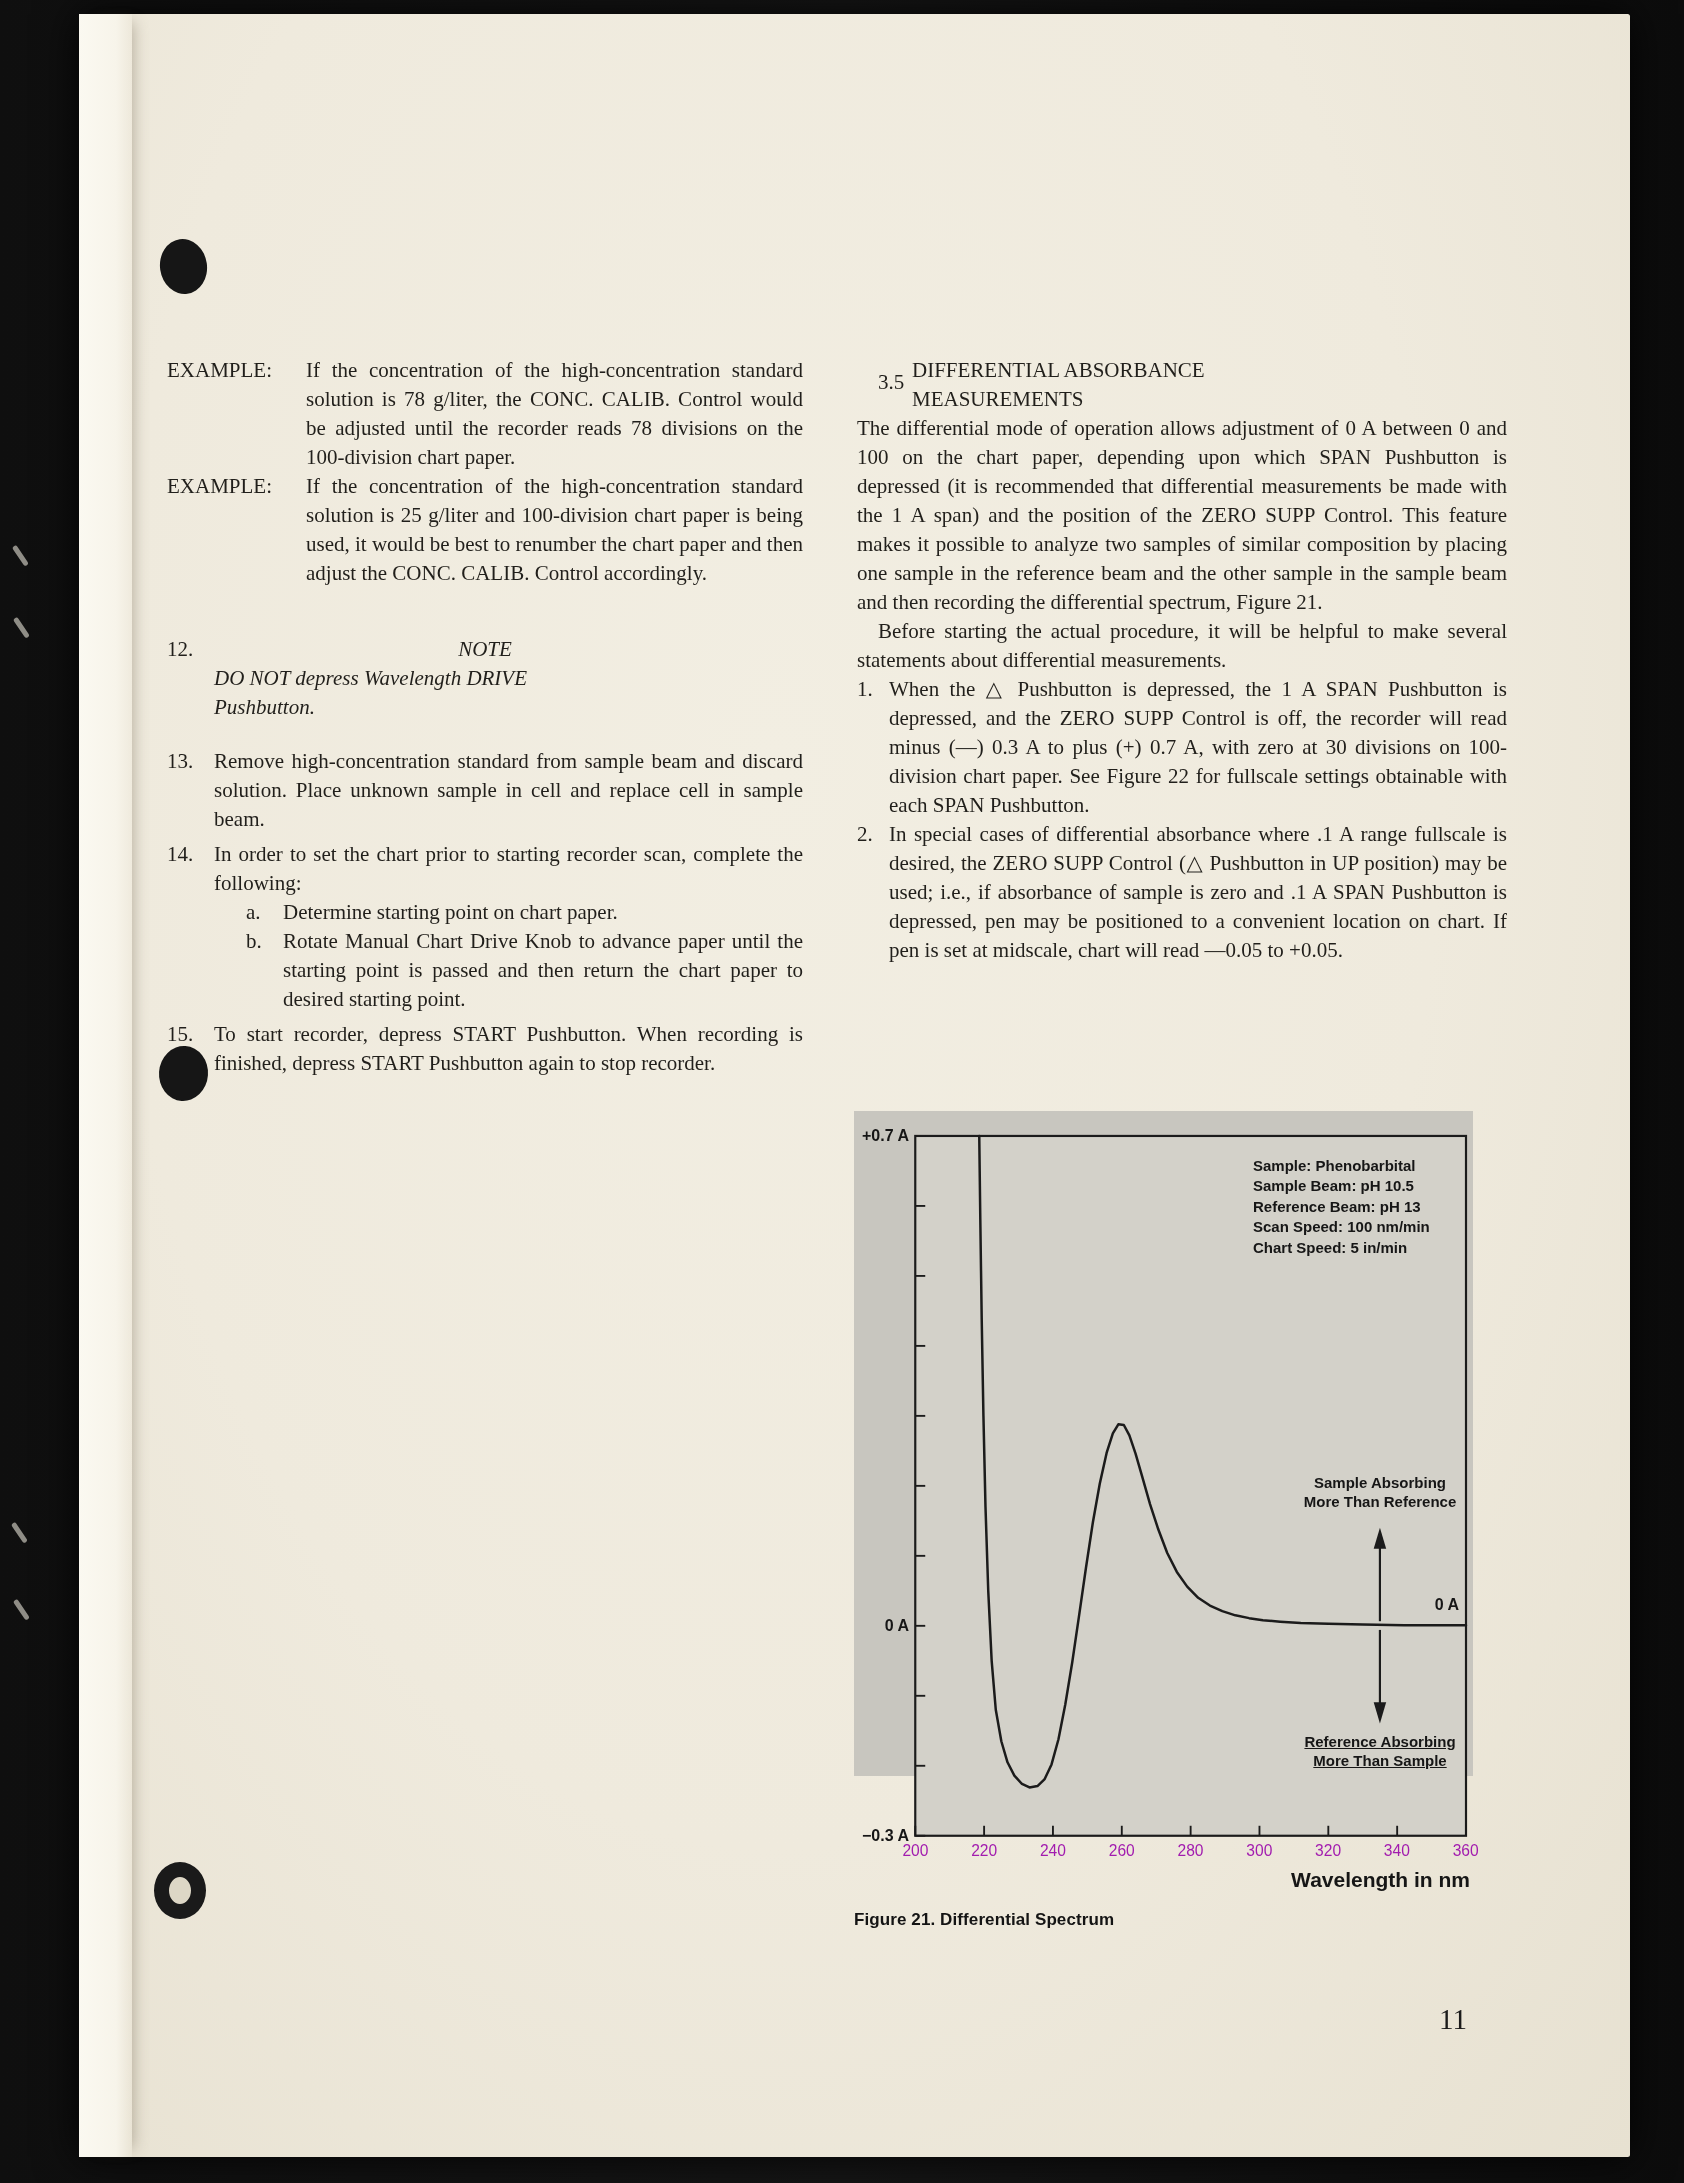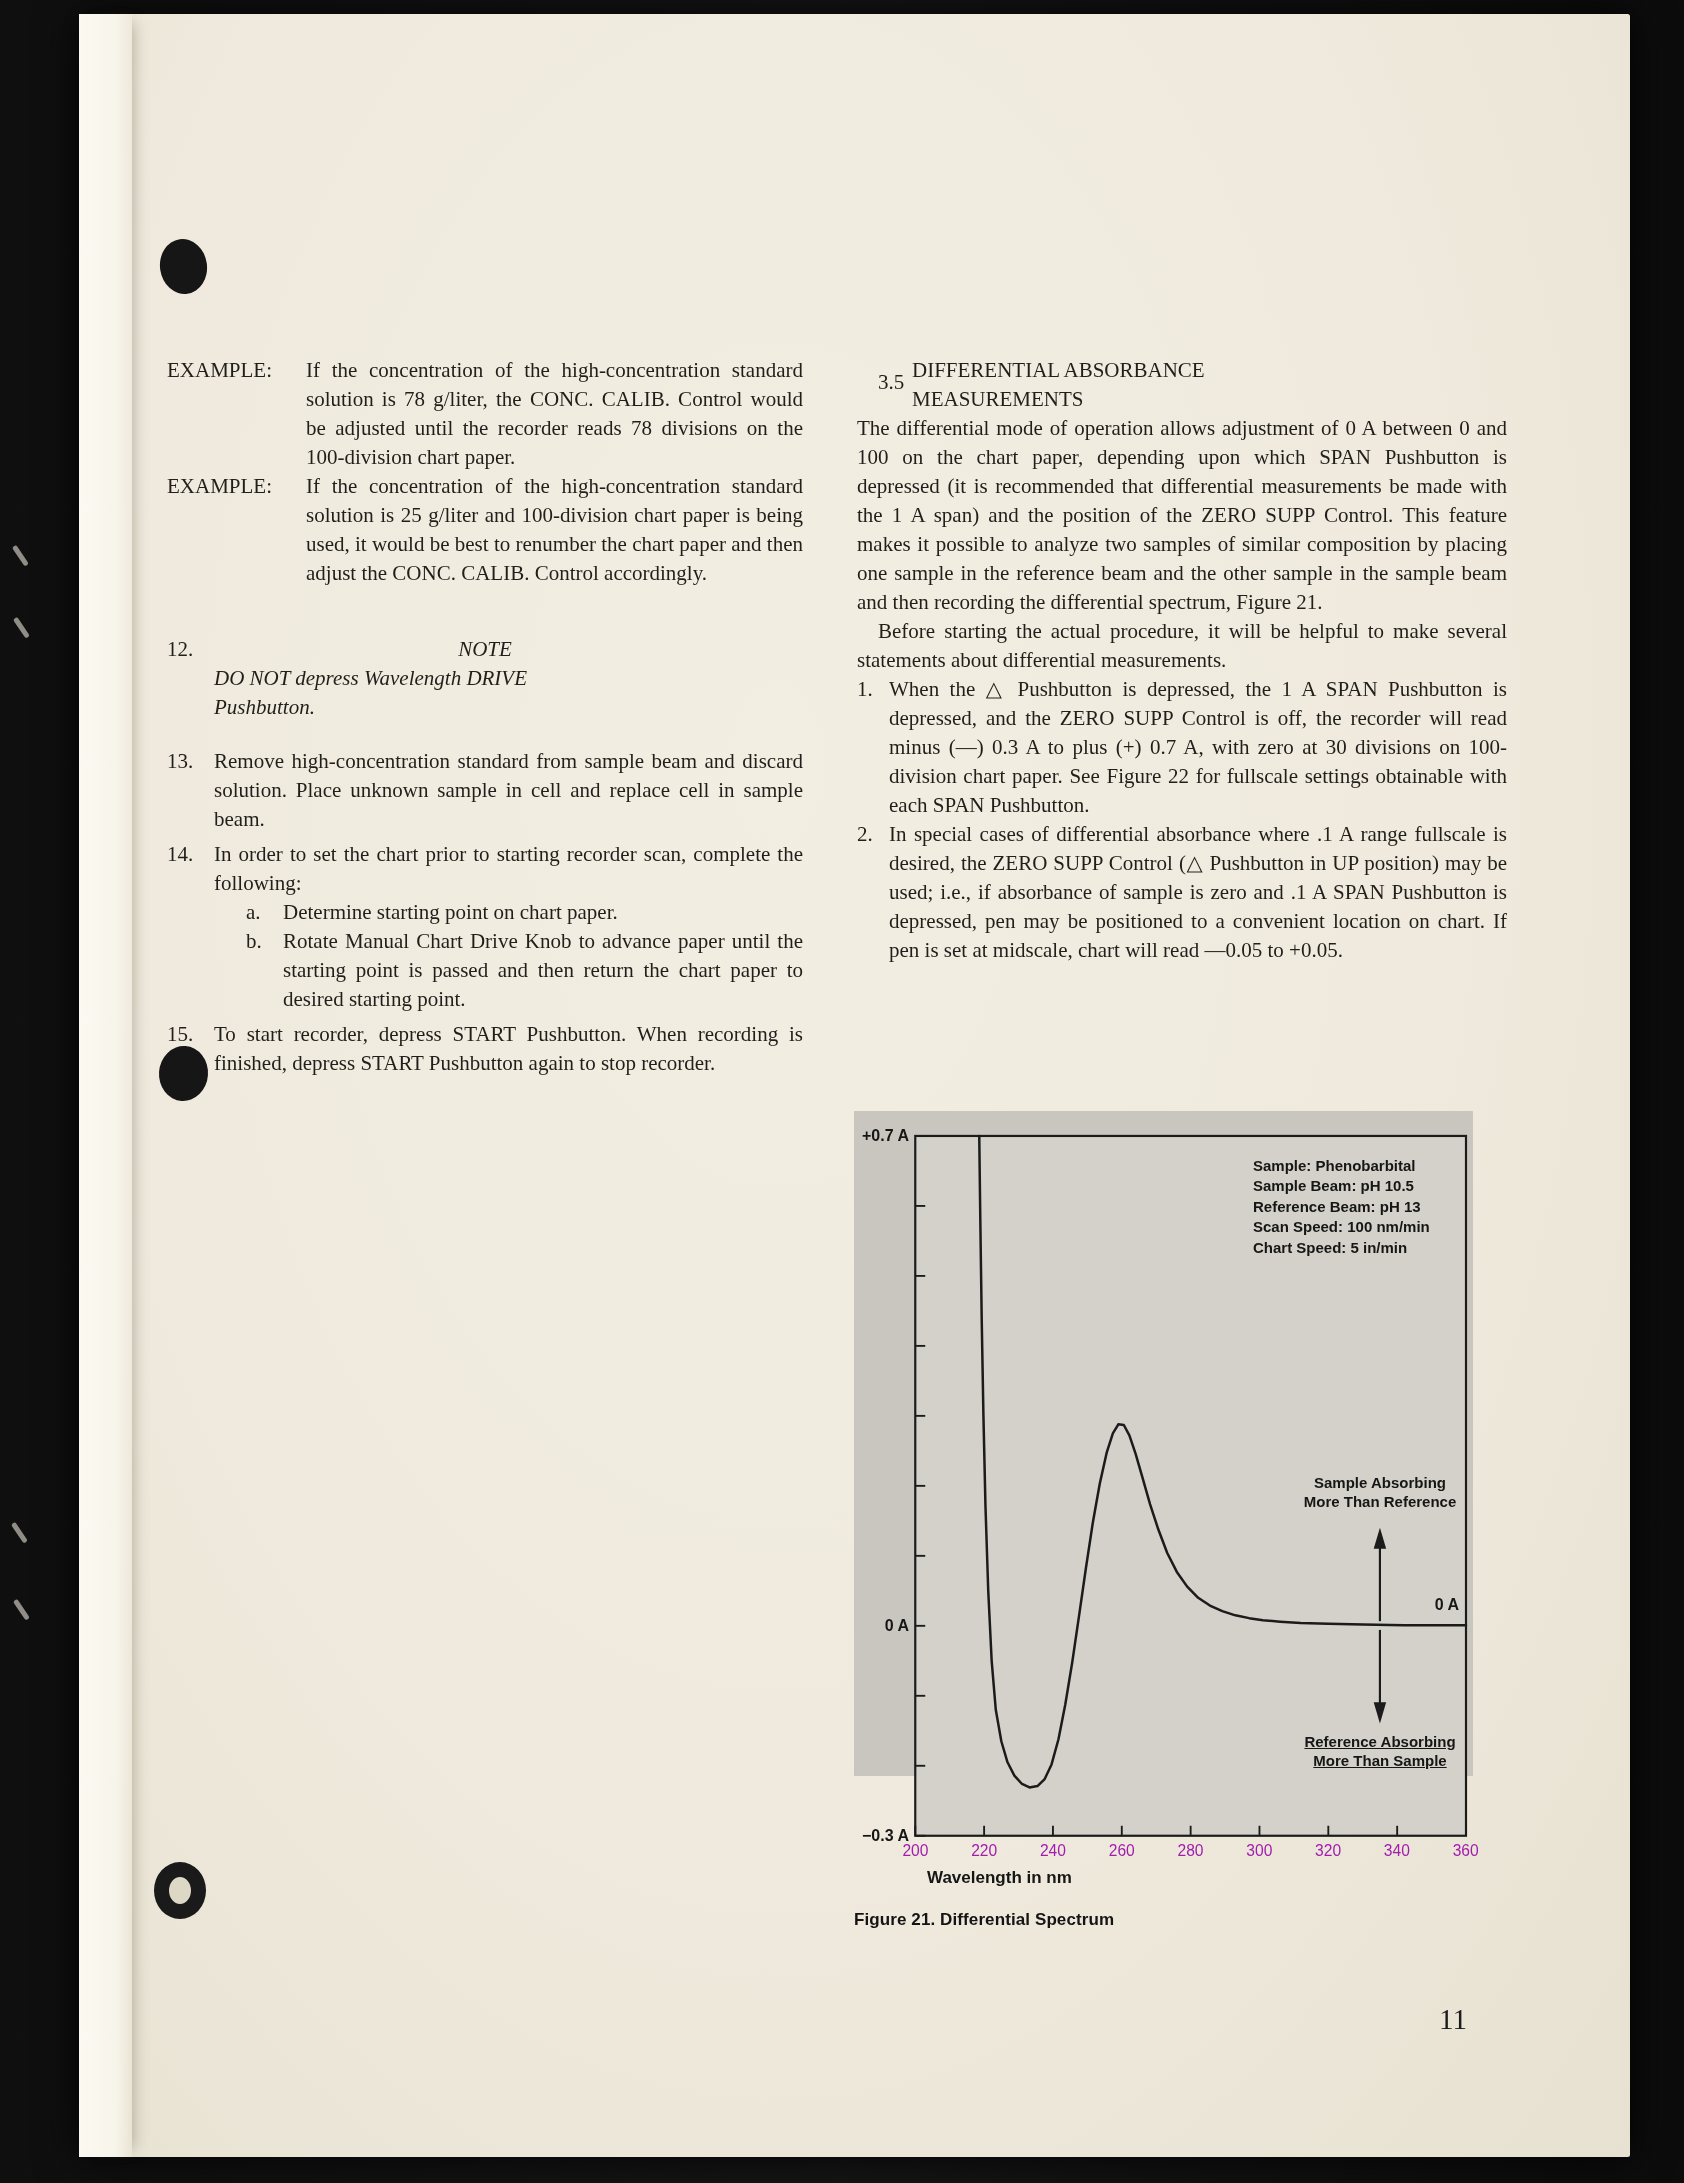--- a/index.html
+++ b/index.html
@@ -48,21 +48,21 @@
   .arrow polygon{fill:#1b1b1b;}
   .fig-text{position:absolute;font-family:"Liberation Sans",sans-serif;font-weight:bold;color:#161616;}
   .ylab{left:0;width:55px;text-align:right;font-size:16px;transform:translateY(-50%);}
   .ylab-top{top:25px;} .ylab-zero{top:515px;} .ylab-bot{top:725px;}
   .info{left:399px;top:45px;font-size:15px;line-height:20.6px;}
   .ann-above{left:426px;top:362px;width:200px;text-align:center;font-size:15px;line-height:19.3px;}
   .zero-right{left:549px;top:485px;width:56px;text-align:right;font-size:16px;}
   .ann-below{left:426px;top:621px;width:200px;text-align:center;font-size:15px;line-height:19.3px;text-decoration:underline;}
   .xticks{position:absolute;left:27px;top:731px;width:619px;display:flex;justify-content:space-between;}
   .xticks span{display:block;width:69px;text-align:center;font-family:"Liberation Sans",sans-serif;font-weight:normal;font-size:15.6px;color:#a21caf;}
-  .xlabel{left:73px;top:757px;width:551px;text-align:left;font-size:17px;}
+  .xlabel{left:65px;top:757px;width:551px;text-align:right;font-size:21px;}
   .fig-caption{position:absolute;left:775px;top:1896px;font-family:"Liberation Sans",sans-serif;font-weight:bold;font-size:17px;color:#141414;letter-spacing:0.1px;}
   .page-number{position:absolute;left:1360px;top:1989px;font-size:29px;color:#1b1b1b;}
 </style>
 </head>
 <body>
 
 <div class="stage">
 
   <div class="stitch" style="left:8.7px;top:553px"></div>
   <div class="stitch" style="left:10px;top:625px"></div>

